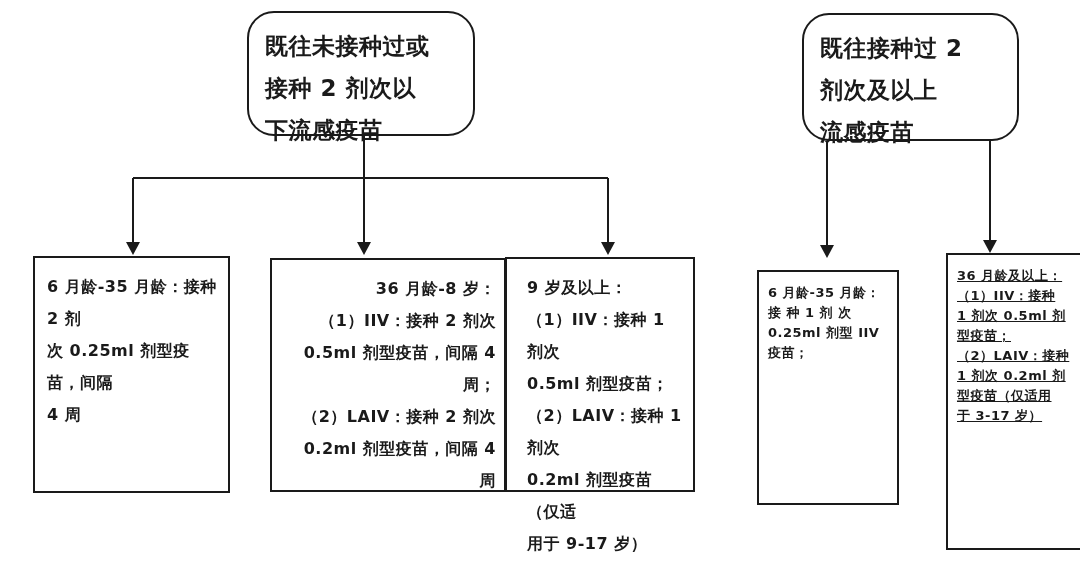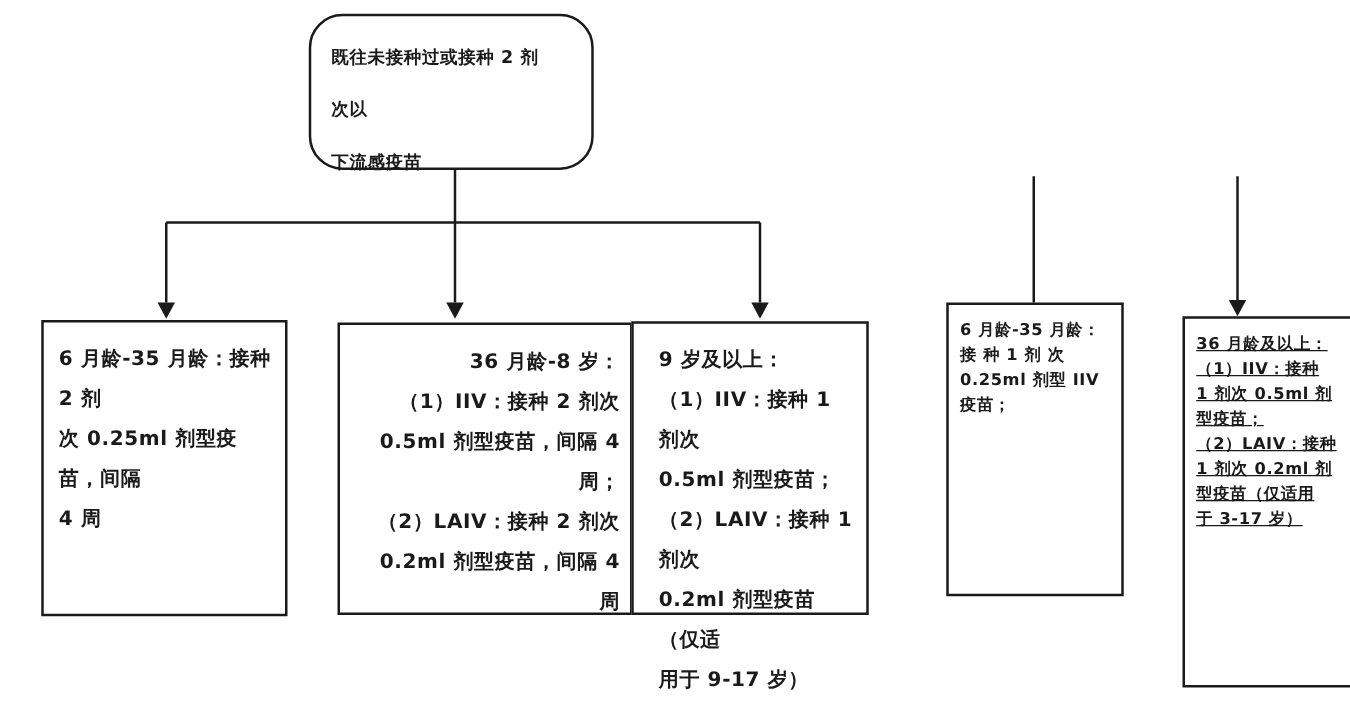--- a/index.html
+++ b/index.html
@@ -21,21 +21,21 @@
   .connectors polygon{fill:var(--ink);stroke:none;}
   .box{
     position:absolute;
     box-sizing:border-box;
     border:2px solid var(--ink);
     background:var(--bg);
     white-space:pre-line;
     font-weight:bold;
   }
   .top-box{
-    font-size:14px;
+    font-size:23px;
     line-height:42px;
     padding:12px 32px 0 16px;
     letter-spacing:0.5px;
     border-radius:27px;
   }
   .big-box{
     font-size:16px;
     line-height:32px;
     padding:13px 8px 0 12px;
     letter-spacing:0.5px;
@@ -77,41 +77,43 @@
 
     <path d="M827 141 V245"></path>
     <path d="M990 141 V240"></path>
     <polygon points="827,258 820,245 834,245"></polygon>
     <polygon points="990,253 983,240 997,240"></polygon>
   </svg>
 
   <div class="box top-box" style="left:247px;top:11px;width:228px;height:125px;">既往未接种过或接种 2 剂次以
 下流感疫苗</div>
 
+  <div class="box top-box" style="left:802px;top:13px;width:217px;height:128px;">既往接种过 2 剂次及以上
+流感疫苗</div>
 
   <div class="box big-box" style="left:33px;top:256px;width:197px;height:237px;">6 月龄-35 月龄：接种 2 剂
 次 0.25ml 剂型疫苗，间隔
 4 周</div>
 
   <div class="box big-box" style="left:270px;top:258px;width:236px;height:234px;text-align:right;">36 月龄-8 岁：
 （1）IIV：接种 2 剂次
 0.5ml 剂型疫苗，间隔 4
 周；
 （2）LAIV：接种 2 剂次
 0.2ml 剂型疫苗，间隔 4
 周</div>
 
   <div class="box big-box" style="left:505px;top:257px;width:190px;height:235px;padding-left:20px;">9 岁及以上：
 （1）IIV：接种 1 剂次
 0.5ml 剂型疫苗；
 （2）LAIV：接种 1 剂次
 0.2ml 剂型疫苗（仅适
 用于 9-17 岁）</div>
 
-  <div class="box small-box" style="left:757px;top:242px;width:142px;height:235px;">6 月龄-35 月龄：
+  <div class="box small-box" style="left:757px;top:270px;width:142px;height:235px;">6 月龄-35 月龄：
 接 种 1 剂 次
 0.25ml 剂型 IIV
 疫苗；</div>
 
   <div class="box small-box" style="left:946px;top:253px;width:142px;height:297px;text-decoration:underline;">36 月龄及以上：
 （1）IIV：接种
 1 剂次 0.5ml 剂
 型疫苗；
 （2）LAIV：接种
 1 剂次 0.2ml 剂

